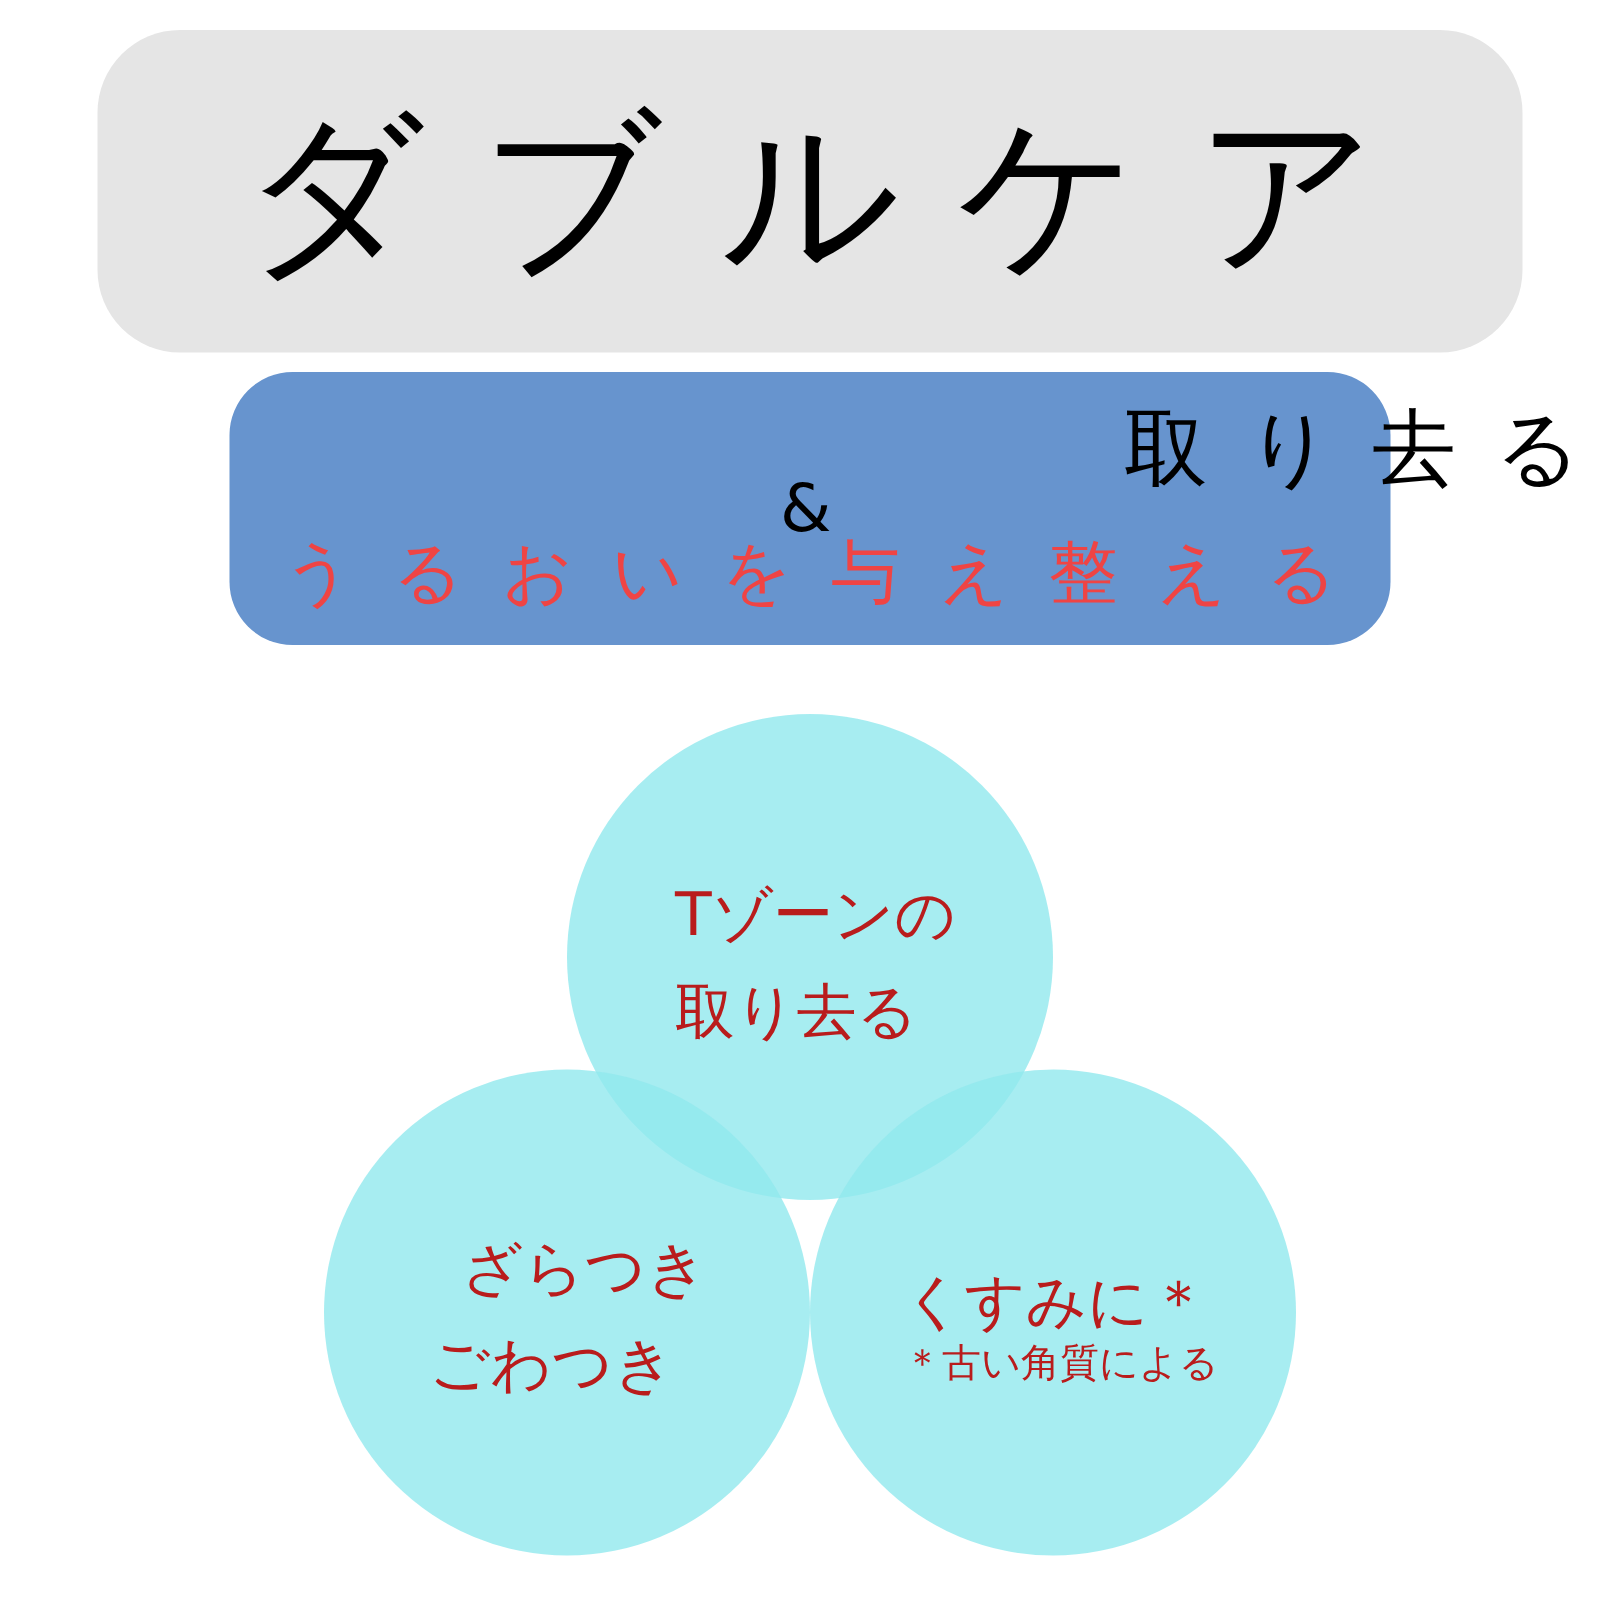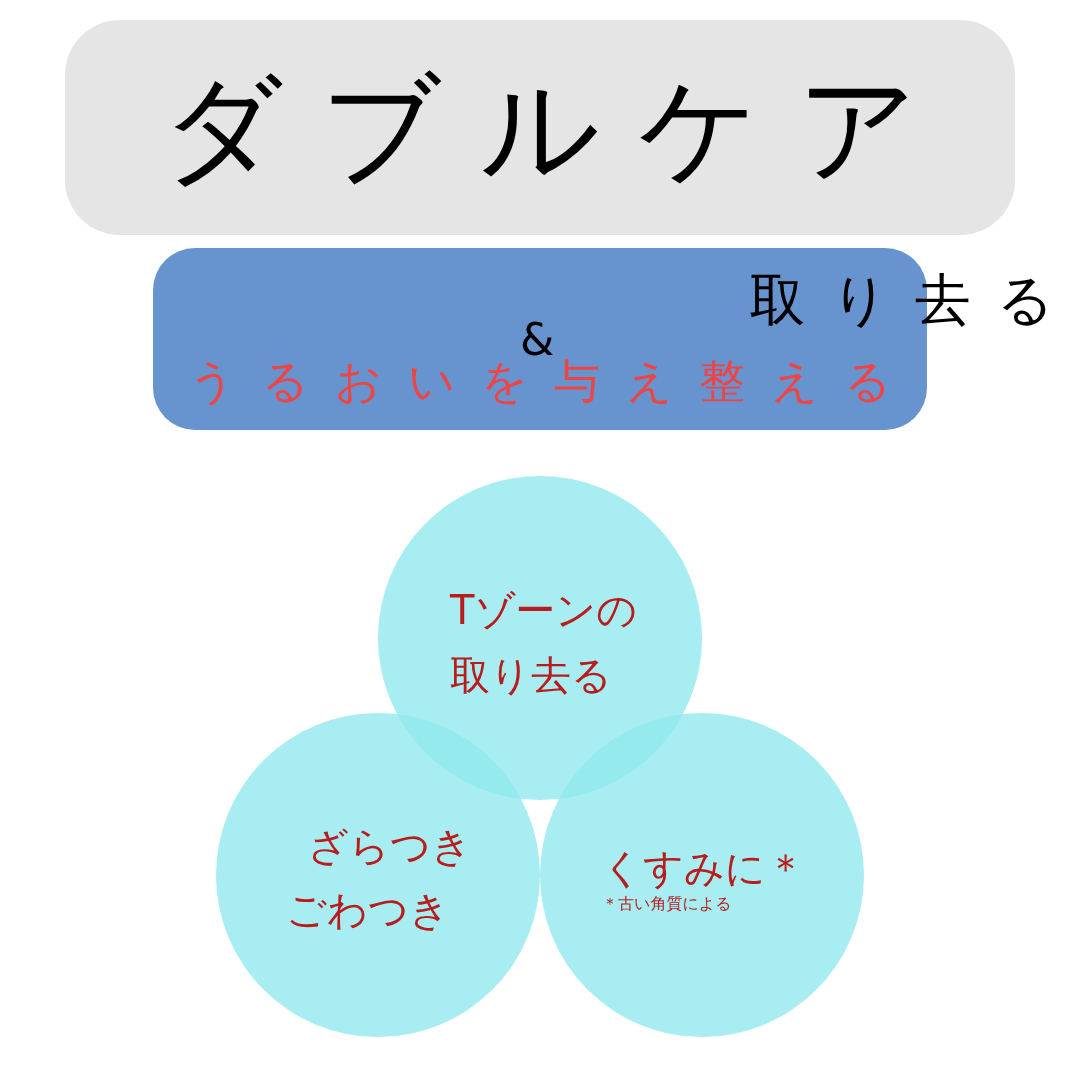--- a/index.html
+++ b/index.html
@@ -16,21 +16,21 @@
   .sub-line2 { position:absolute; left:0; right:0; top:358px; text-align:center; font-size:46px; letter-spacing:26px;
                color:#ef4444; line-height:1; padding-left:26px; }
   .circle { position:absolute; width:324px; height:324px; border-radius:50%;
             background:rgba(145,232,238,0.8); }
   .c-top { left:378px; top:476px; }
   .c-left { left:216px; top:713px; }
   .c-right { left:540px; top:713px; }
   .ctext { position:absolute; color:#b91c1c; text-decoration-thickness:3px;
            text-underline-offset:6px; text-align:left; white-space:nowrap; line-height:1; }
   .big { font-size:40px; }
-  .small { font-size:16px; text-decoration-thickness:2px; text-underline-offset:4px; }
+  .small { font-size:26px; text-decoration-thickness:2px; text-underline-offset:4px; }
 </style>
 </head>
 <body>
 
 <div class="title-box">
   <div class="title-text">ダブルケア</div>
 </div>
 
 <div class="sub-box"></div>
 <div class="sub-line1">取り去る</div>

